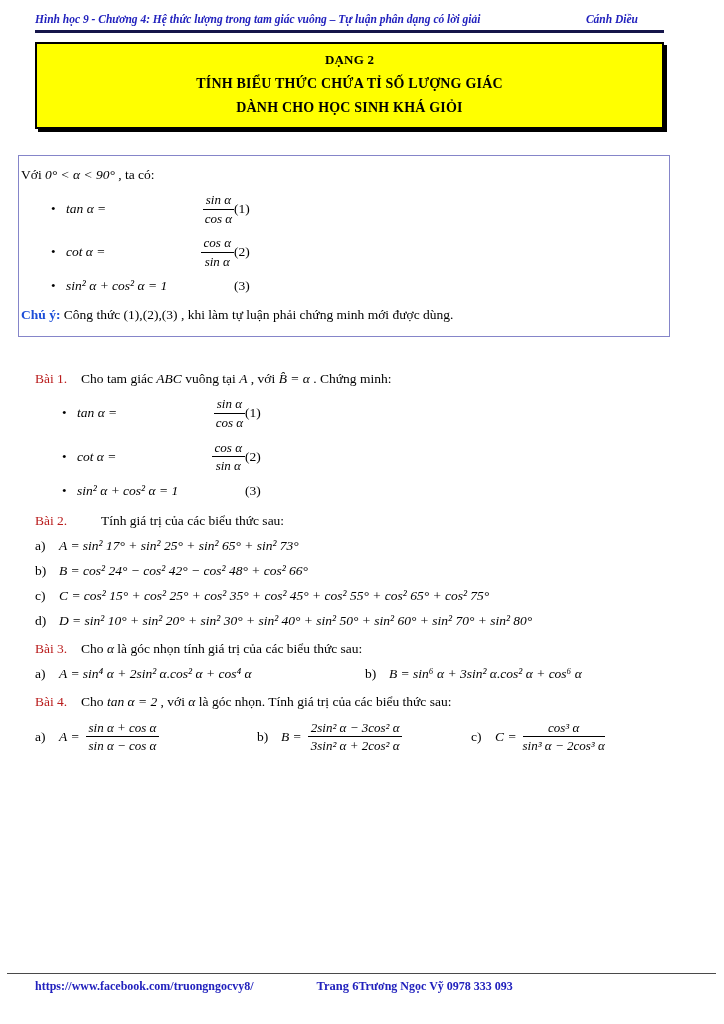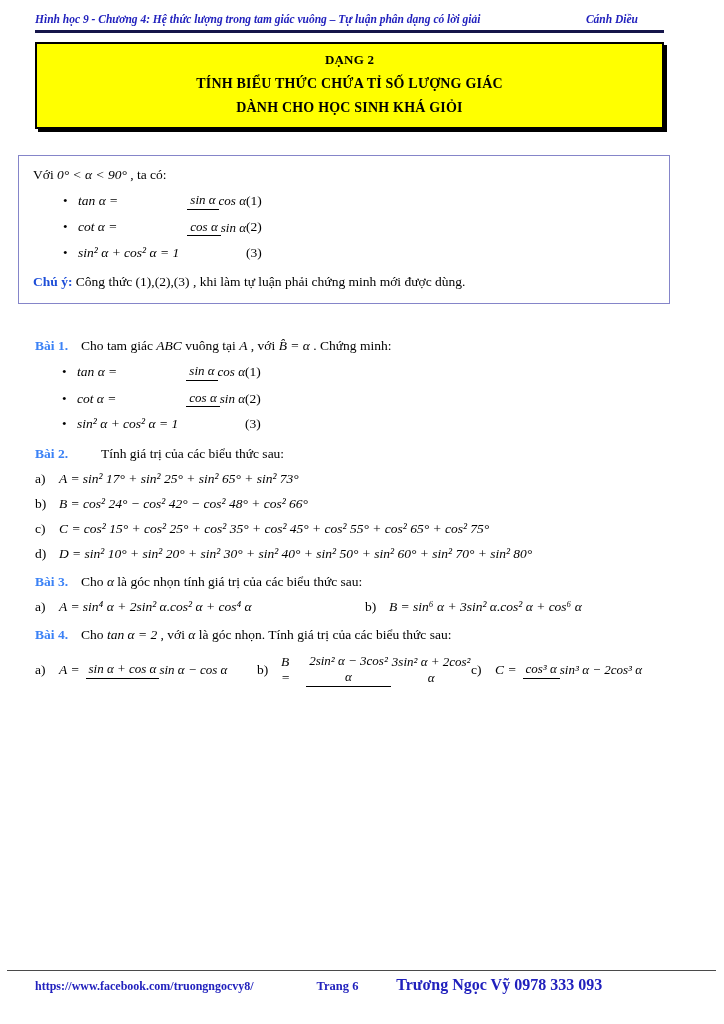--- a/index.html
+++ b/index.html
@@ -21,61 +21,61 @@
   .hdr-rule { border-top:3px solid #15154a; margin-top:5px; }
 
   
   .banner { margin-top:9px; border:2px solid #000; background:#ffff00;
             box-shadow:3px 3px 0 #000; text-align:center; padding:8px 6px 11px; }
   .banner div { font-weight:bold; letter-spacing:0.2px; }
   .banner-l1 { font-size:13px; }
   .banner-l2, .banner-l3 { font-size:14px; margin-top:8px; }
 
   
-  .tbox { margin:26px -6px 0 -17px; border:1.6px solid #8585c9; padding:11px 14px 13px; }
+  .tbox { margin:26px -6px 0 -17px; border:1.6px solid #8585c9; padding:11px 2px 13px; }
   .tbox-intro { font-size:13.5px; }
 
   .frow { display:flex; align-items:center; margin-top:9px; font-size:13.5px; }
   .tbox .frow { margin-left:30px; }
   .b1 .frow { margin-left:27px; }
   .bullet { width:15px; font-size:13px; }
   .fbody { display:flex; align-items:center; width:168px;justify-content:space-between; }
-  .frac { display:inline-flex; flex-direction:row; text-align:center;
+  .frac { display:inline-flex; flex-direction:column; text-align:center;
           font-size:13px; line-height:1.2; margin-left:4px; }
   .frac .num { border-bottom:1px solid #000; padding:0 3px 1px; }
   .frac .den { padding-top:1px; }
   .tag { font-size:13.5px; }
 
   .note { margin-top:13px; font-size:13.5px; }
   .note-label { color:#1d4ed8; font-weight:bold; }
 
   
   .phead { display:flex; font-size:13.5px; align-items:baseline; }
-  .plabel { color:#3b82f6; font-weight:bold; min-width:46px; }
+  .plabel { color:#b91c1c; font-weight:normal; min-width:46px; }
   .mt34 { margin-top:34px; }
   .mt14 { margin-top:14px;gap:20px; }
   .mt12 { margin-top:12px; }
   .item { display:flex; align-items:center; margin-top:9px; font-size:13.5px; }
   .letter { width:24px; flex:none; }
   .cols { display:flex; margin-top:9px; font-size:13.5px; }
   .cols .cell { display:flex; align-items:center; }
   .b3cols .cell:first-child { width:330px; }
   .b4cols { margin-top:10px; }
   .b4cols .cell:nth-child(1) { width:222px; }
   .b4cols .cell:nth-child(2) { width:214px; }
   .lhs { margin-right:2px; }
 
   
   .footer { margin-top:auto; }
   .f-rule { border-top:1.6px solid #4a4a4a; margin:0 -52px 0 -28px; }
   .f-row { display:flex; align-items:baseline; padding-top:5px;
            font-weight:bold; color:#2121bd; }
   .f-left { flex:1; font-size:12px; text-decoration:none; color:#2121bd; }
   .f-center { flex:0 0 auto; font-size:12.5px; }
-  .f-right { flex:1; text-align:center; font-size:16px; padding-right:24px; }
+  .f-right { flex:1; text-align:left; font-size:12px; padding-right:24px; }
 </style>
 </head>
 <body>
 
 <div class="page">
 
   <div class="hdr">
     <span class="hdr-left">Hình học 9 - Chương 4: Hệ thức lượng trong tam giác vuông  – Tự luận phân dạng có lời giải</span>
     <span class="hdr-right">Cánh Diều</span>
   </div>

